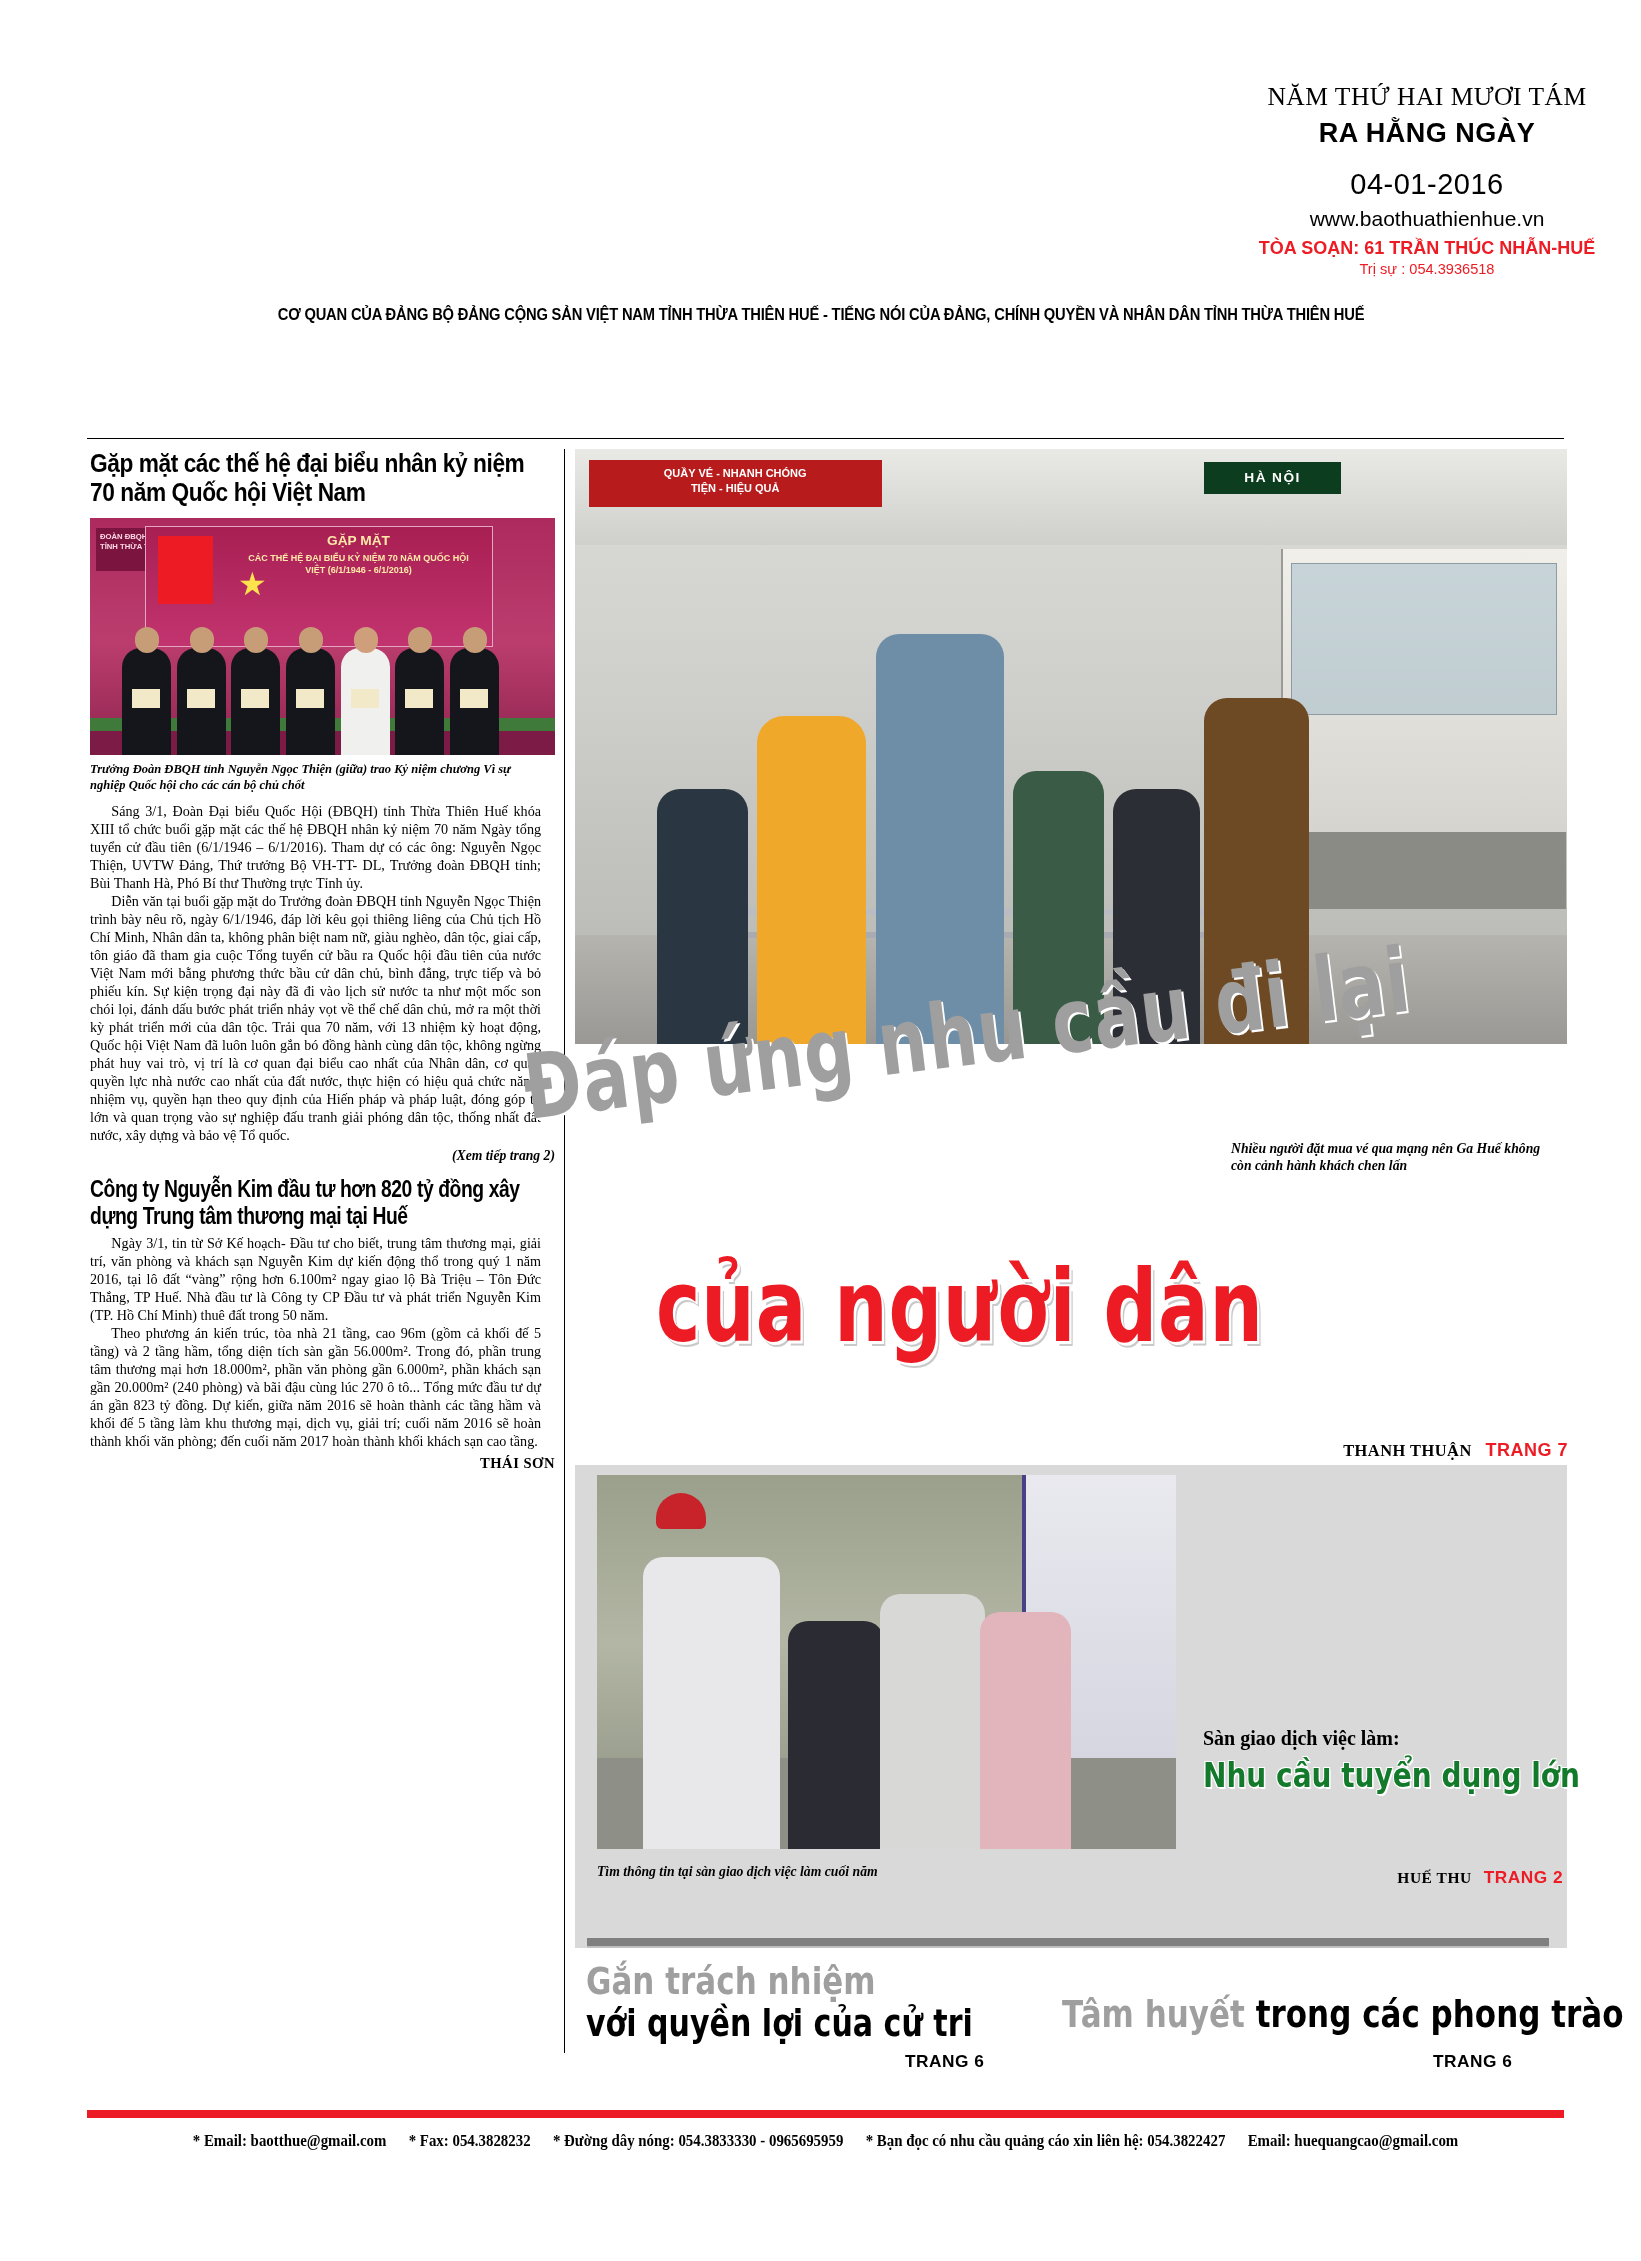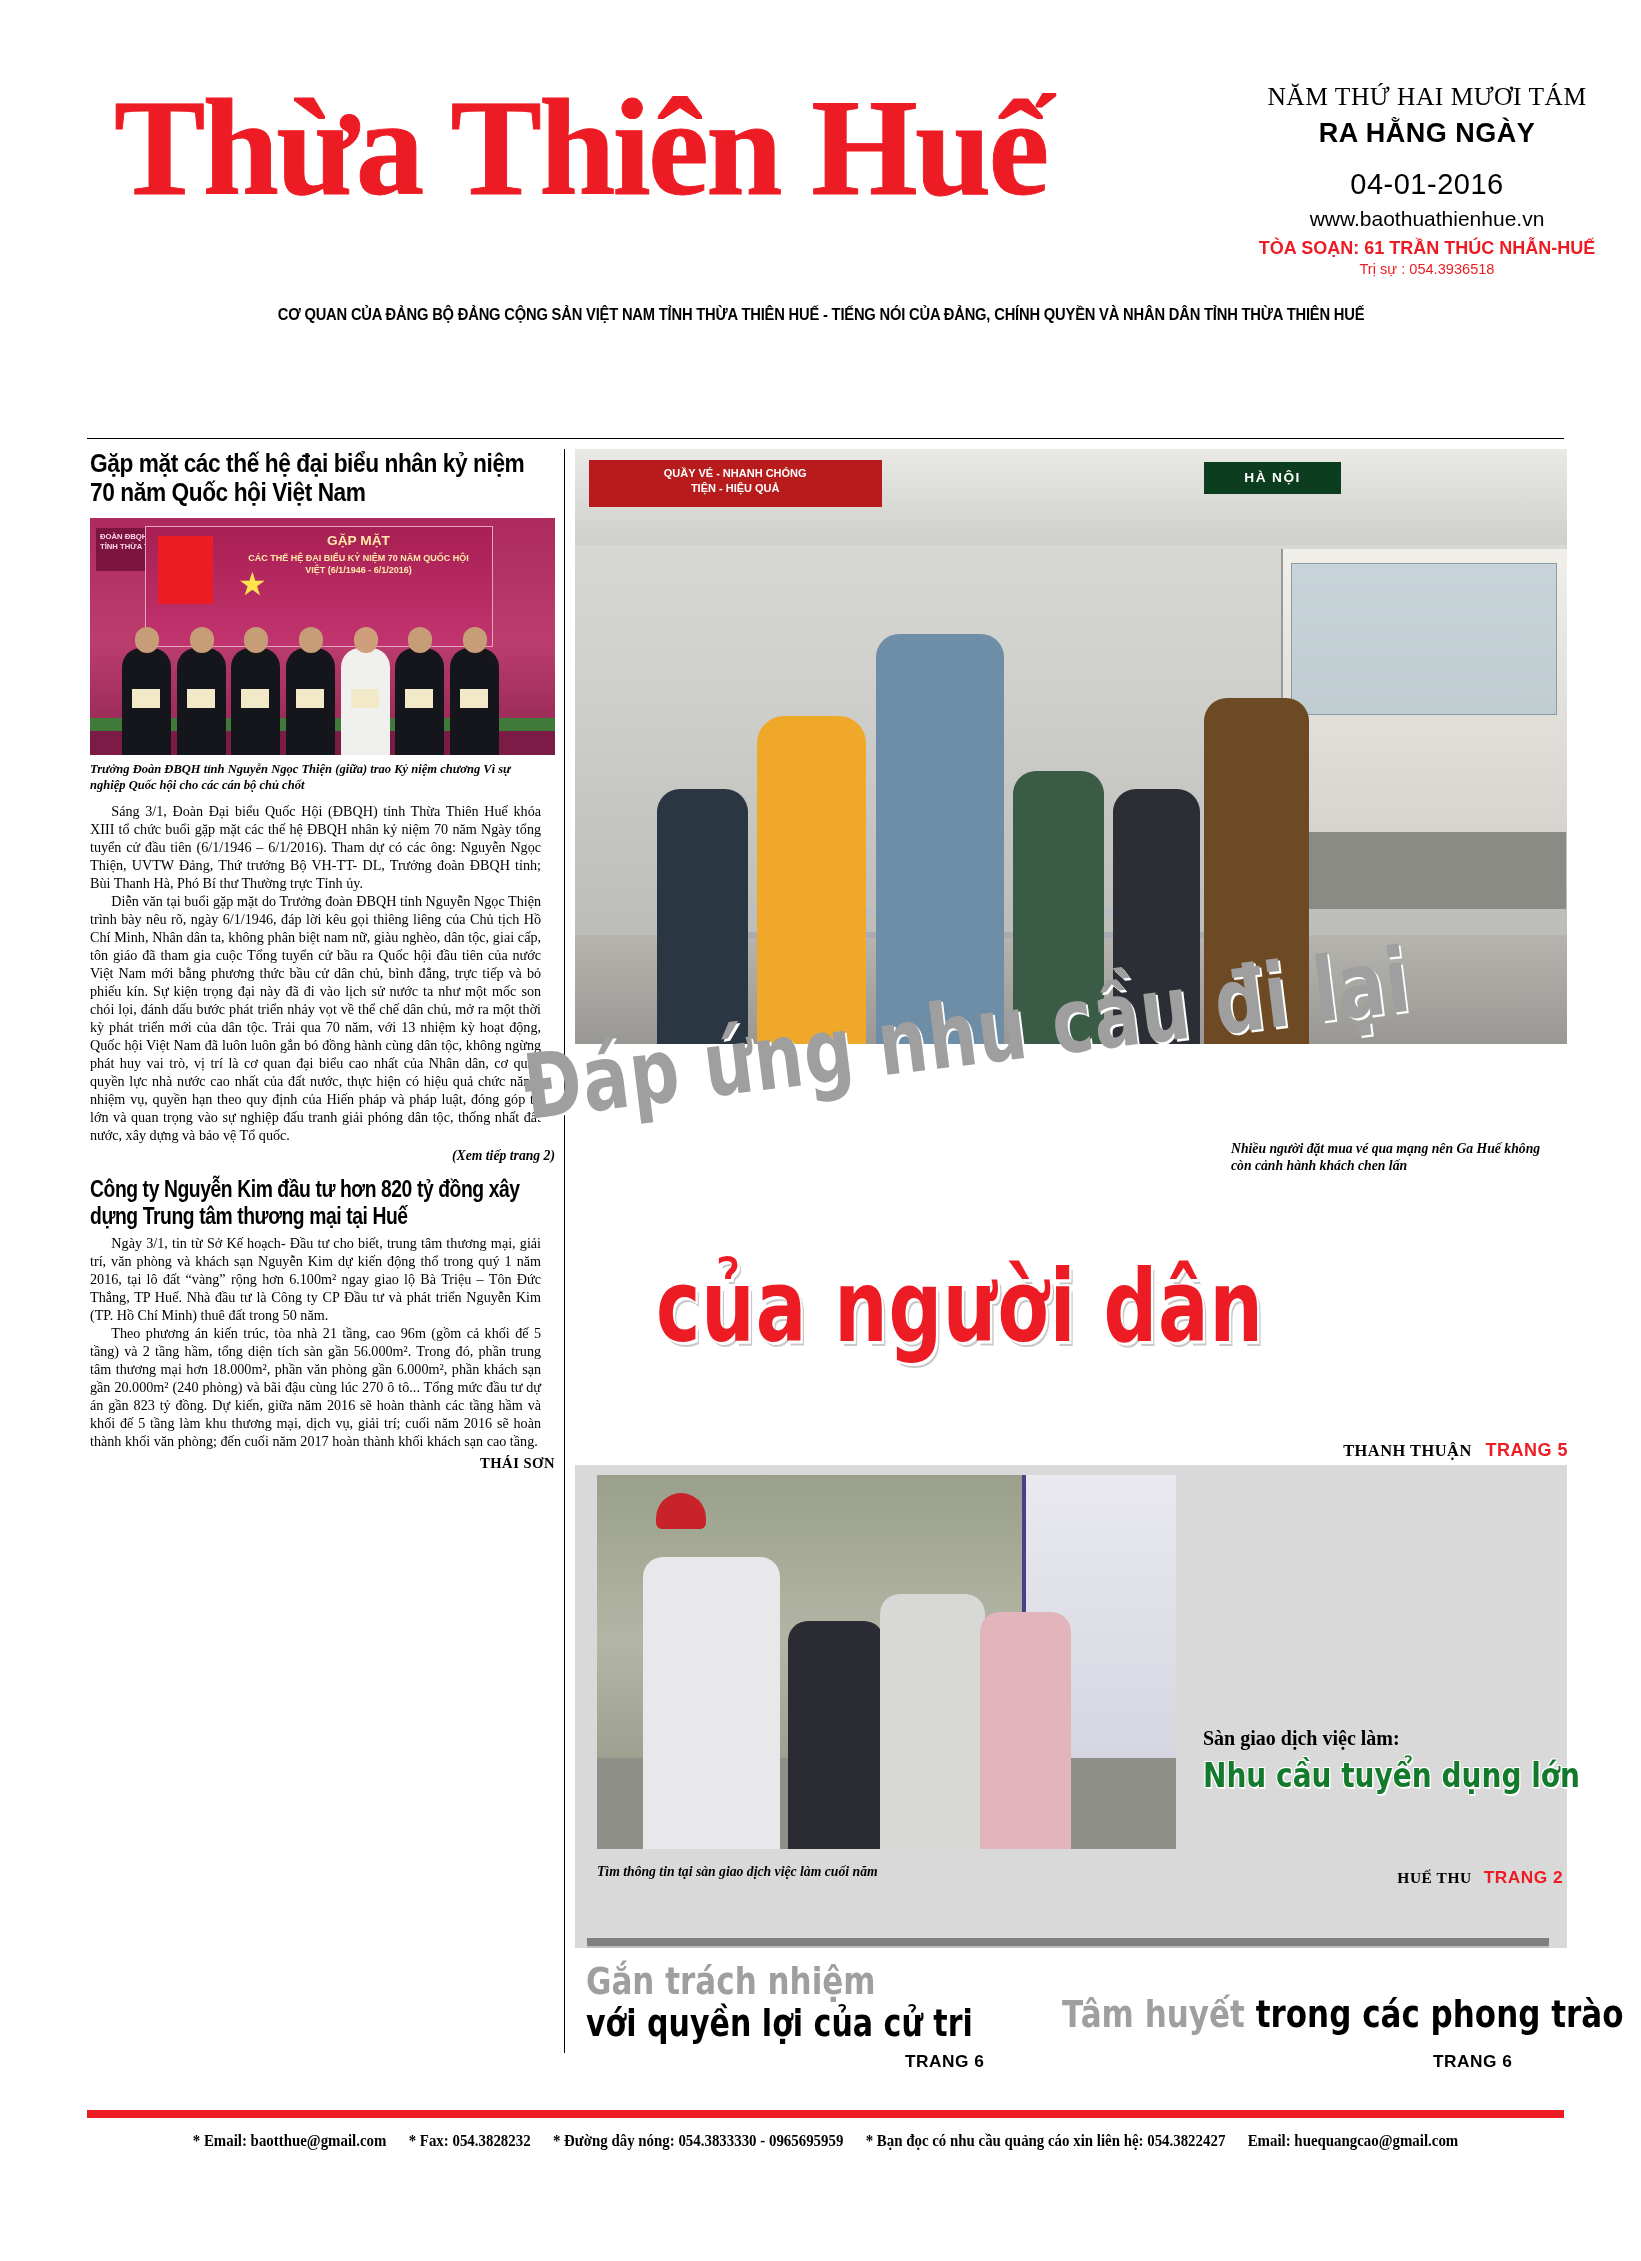--- a/index.html
+++ b/index.html
@@ -327,21 +327,20 @@
   .jp-ground{position:absolute;left:0;bottom:0;width:579px;height:91px;background:#8e8f86;}
   .jp-person{position:absolute;bottom:0;border-radius:20px 20px 0 0;}
   .jp-helmet{position:absolute;left:59px;top:18px;width:50px;height:36px;background:#c8232a;border-radius:25px 25px 6.4px 6.4px;}
 </style>
 </head>
 <body>
 
 <div class="page">
 
   <div class="masthead">
-    <div class="mast-title">Thừa Thiên Huế</div>
 
     <div class="mast-right">
       <div class="mr-year">NĂM THỨ HAI MƯƠI TÁM</div>
       <div class="mr-daily">RA HẰNG NGÀY</div>
       <div class="mr-date">04-01-2016</div>
       <div class="mr-web">www.baothuathienhue.vn</div>
       <div class="mr-office">TÒA SOẠN: 61 TRẦN THÚC NHẪN-HUẾ</div>
       <div class="mr-phone">Trị sự : 054.3936518</div>
     </div>
 
@@ -436,21 +435,21 @@
       <div class="st-person" style="left:629px;width:105px;height:346px;background:#6d4a24;"></div>
     </div>
   </div>
 
   <div class="overlay-hl1">Đáp ứng nhu cầu đi lại</div>
   <div class="overlay-hl2">của người dân</div>
 
   <div class="photo-caption-r">Nhiều người đặt mua vé qua mạng nên Ga Huế không còn cảnh hành khách chen lấn</div>
 
   <div class="byline-r">
-    <span>THANH THUẬN</span><span class="tr">TRANG 5</span>
+    <span>THANH THUẬN</span><span class="tr">TRANG 7</span>
   </div>
 
   <div class="bottompanel"></div>
 
   <div class="jobphoto jp-bg">
     <div class="ph-inner">
       <div class="jp-board"></div>
       <div class="jp-ground"></div>
       <div class="jp-helmet"></div>
       <div class="jp-person" style="left:46px;width:137px;height:292px;background:#e8e8ea;"></div>

